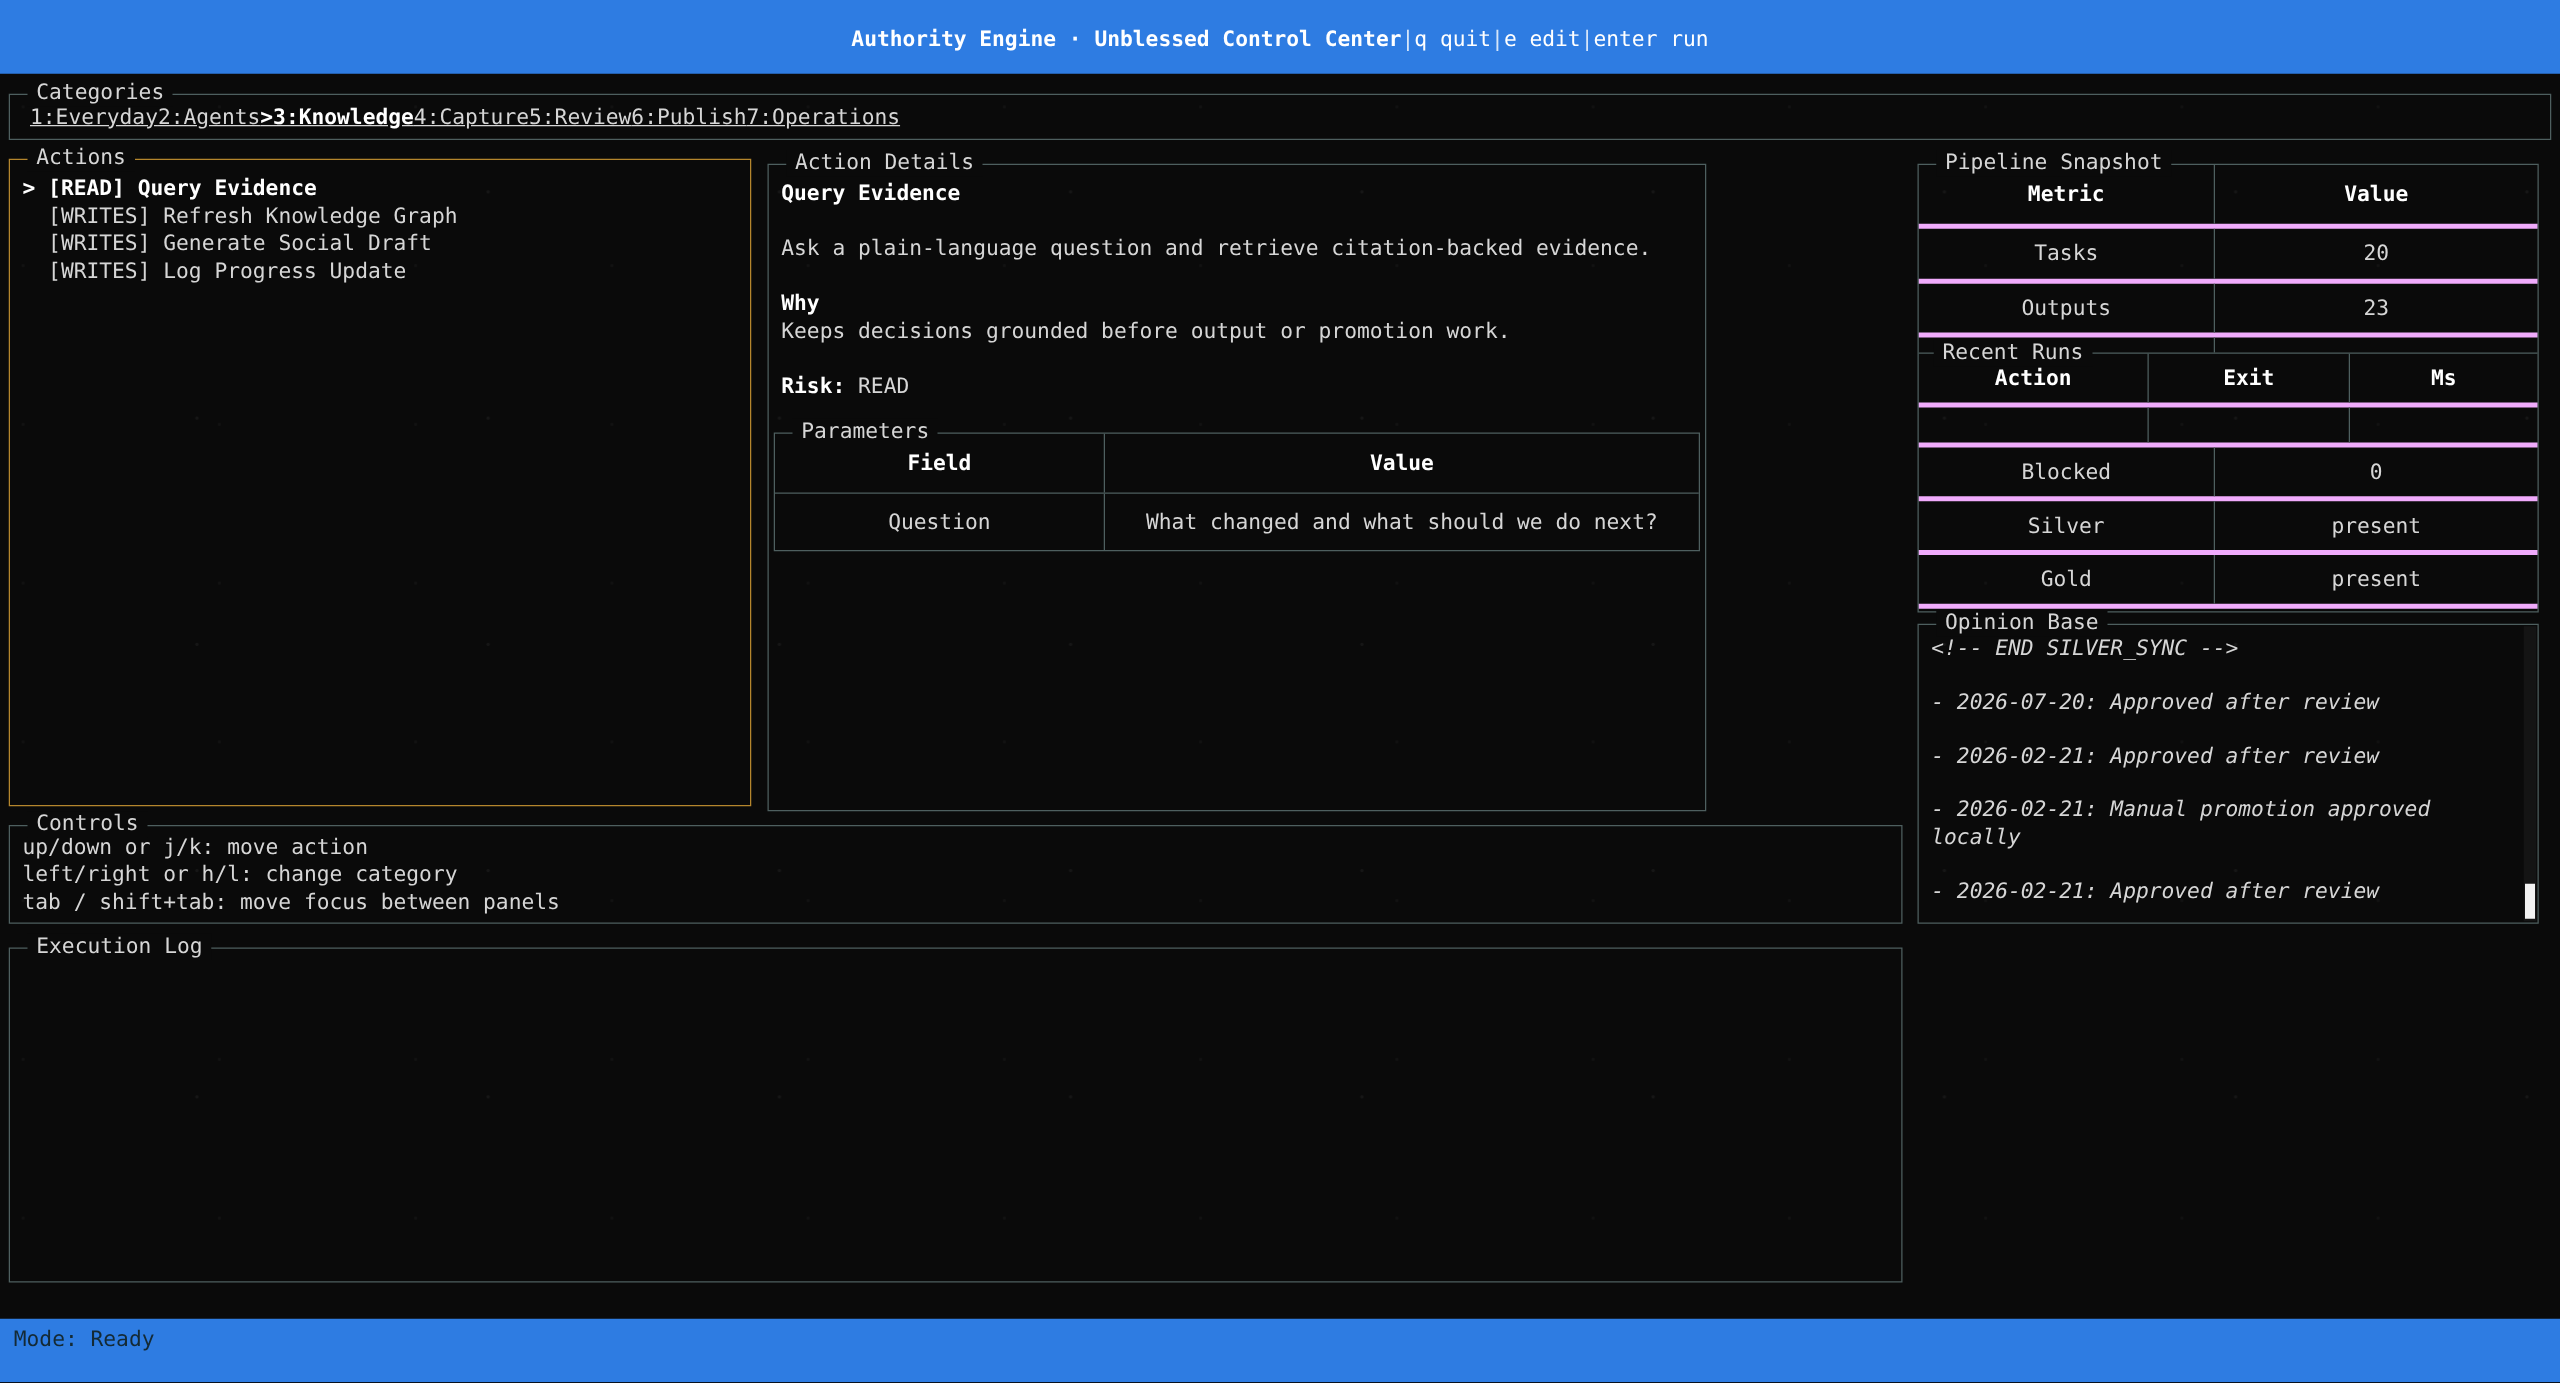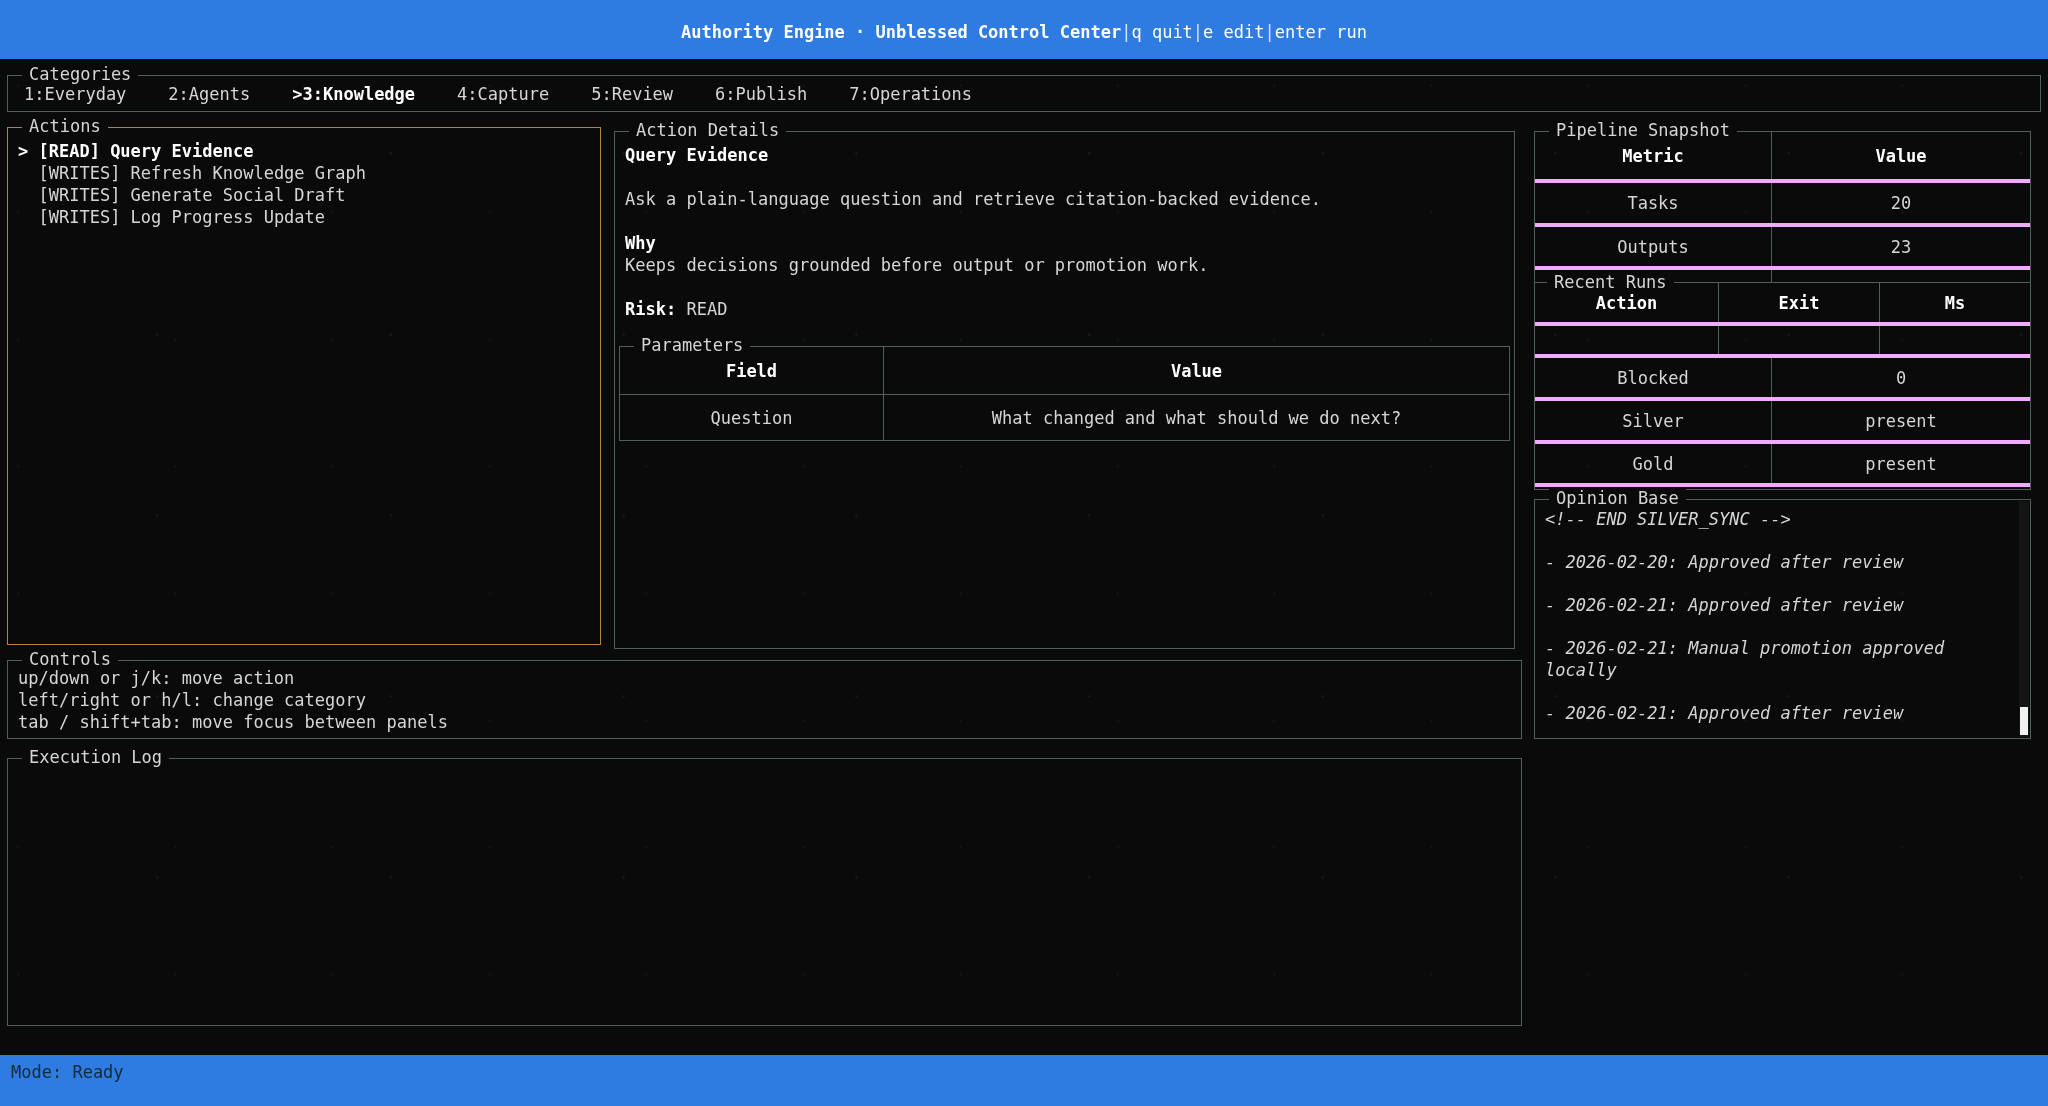--- a/index.html
+++ b/index.html
@@ -39,30 +39,30 @@
   }
   
   .panel { position: absolute; border: 1px solid #4e5f5f; background: transparent; }
   .panel-label {
     position: absolute; top: -12px; left: 14px;
     background: #0a0a0a; padding: 0 7px; line-height: 21px; color: #d6d6d6;
     white-space: pre;
   }
   
   .categories { left: 7px; top: 75px; width: 2034px; height: 37px; }
-  .tabs { display: flex; align-items: center; height: 100%; gap: 42px; padding-left: 16px; }
+  .tabs { display: flex; align-items: center; height: 100%; padding-left: 16px; text-decoration: underline; }
   .tab { white-space: pre; cursor: default; }
   .tab.active { color: #ffffff; font-weight: bold; }
   
   .actions { left: 7px; top: 127px; width: 594px; height: 518px; border-color: #b5862d; }
   .action-list { padding: 12px 0 0 10px; }
   .action-item { white-space: pre; line-height: 22px; }
   .action-item.selected { color: #ffffff; font-weight: bold; }
   
-  .details { left: 614px; top: 131px; width: 901px; height: 518px; }
+  .details { left: 614px; top: 131px; width: 751px; height: 518px; }
   .details-body { padding: 12px 10px 0 10px; }
   .line { line-height: 22px; min-height: 22px; white-space: pre-wrap; }
   .bw { color: #ffffff; font-weight: bold; }
   
   .params { position: absolute; left: 4px; right: 4px; top: 214px; height: 95px; border: 1px solid #4e5f5f; }
   .p-row { display: flex; }
   .p-row.hdr { height: 48px; border-bottom: 1px solid #4e5f5f; font-weight: bold; color: #ffffff; }
   .p-row.data { height: 45px; }
   .pc1 { width: 264px; border-right: 1px solid #4e5f5f; display: flex; align-items: center; justify-content: center; }
   .pc2 { flex: 1; display: flex; align-items: center; justify-content: center; }
@@ -200,21 +200,21 @@
       <div class="pp-c pp-c1">Gold</div>
       <div class="pp-c pp-c2">present</div>
     </div>
   </div>
 
   <div class="panel opinion">
     <span class="panel-label">Opinion Base</span>
     <div class="ob-lines">
       <div class="ob-line">&lt;!-- END SILVER_SYNC --&gt;</div>
       <div class="ob-line"></div>
-      <div class="ob-line">- 2026-02-20: Approved after review</div>
+      <div class="ob-line">- 2026-07-20: Approved after review</div>
       <div class="ob-line"></div>
       <div class="ob-line">- 2026-02-21: Approved after review</div>
       <div class="ob-line"></div>
       <div class="ob-line">- 2026-02-21: Manual promotion approved locally</div>
       <div class="ob-line"></div>
       <div class="ob-line">- 2026-02-21: Approved after review</div>
     </div>
     <div class="ob-scroll">
       <div class="ob-thumb"></div>
     </div>

